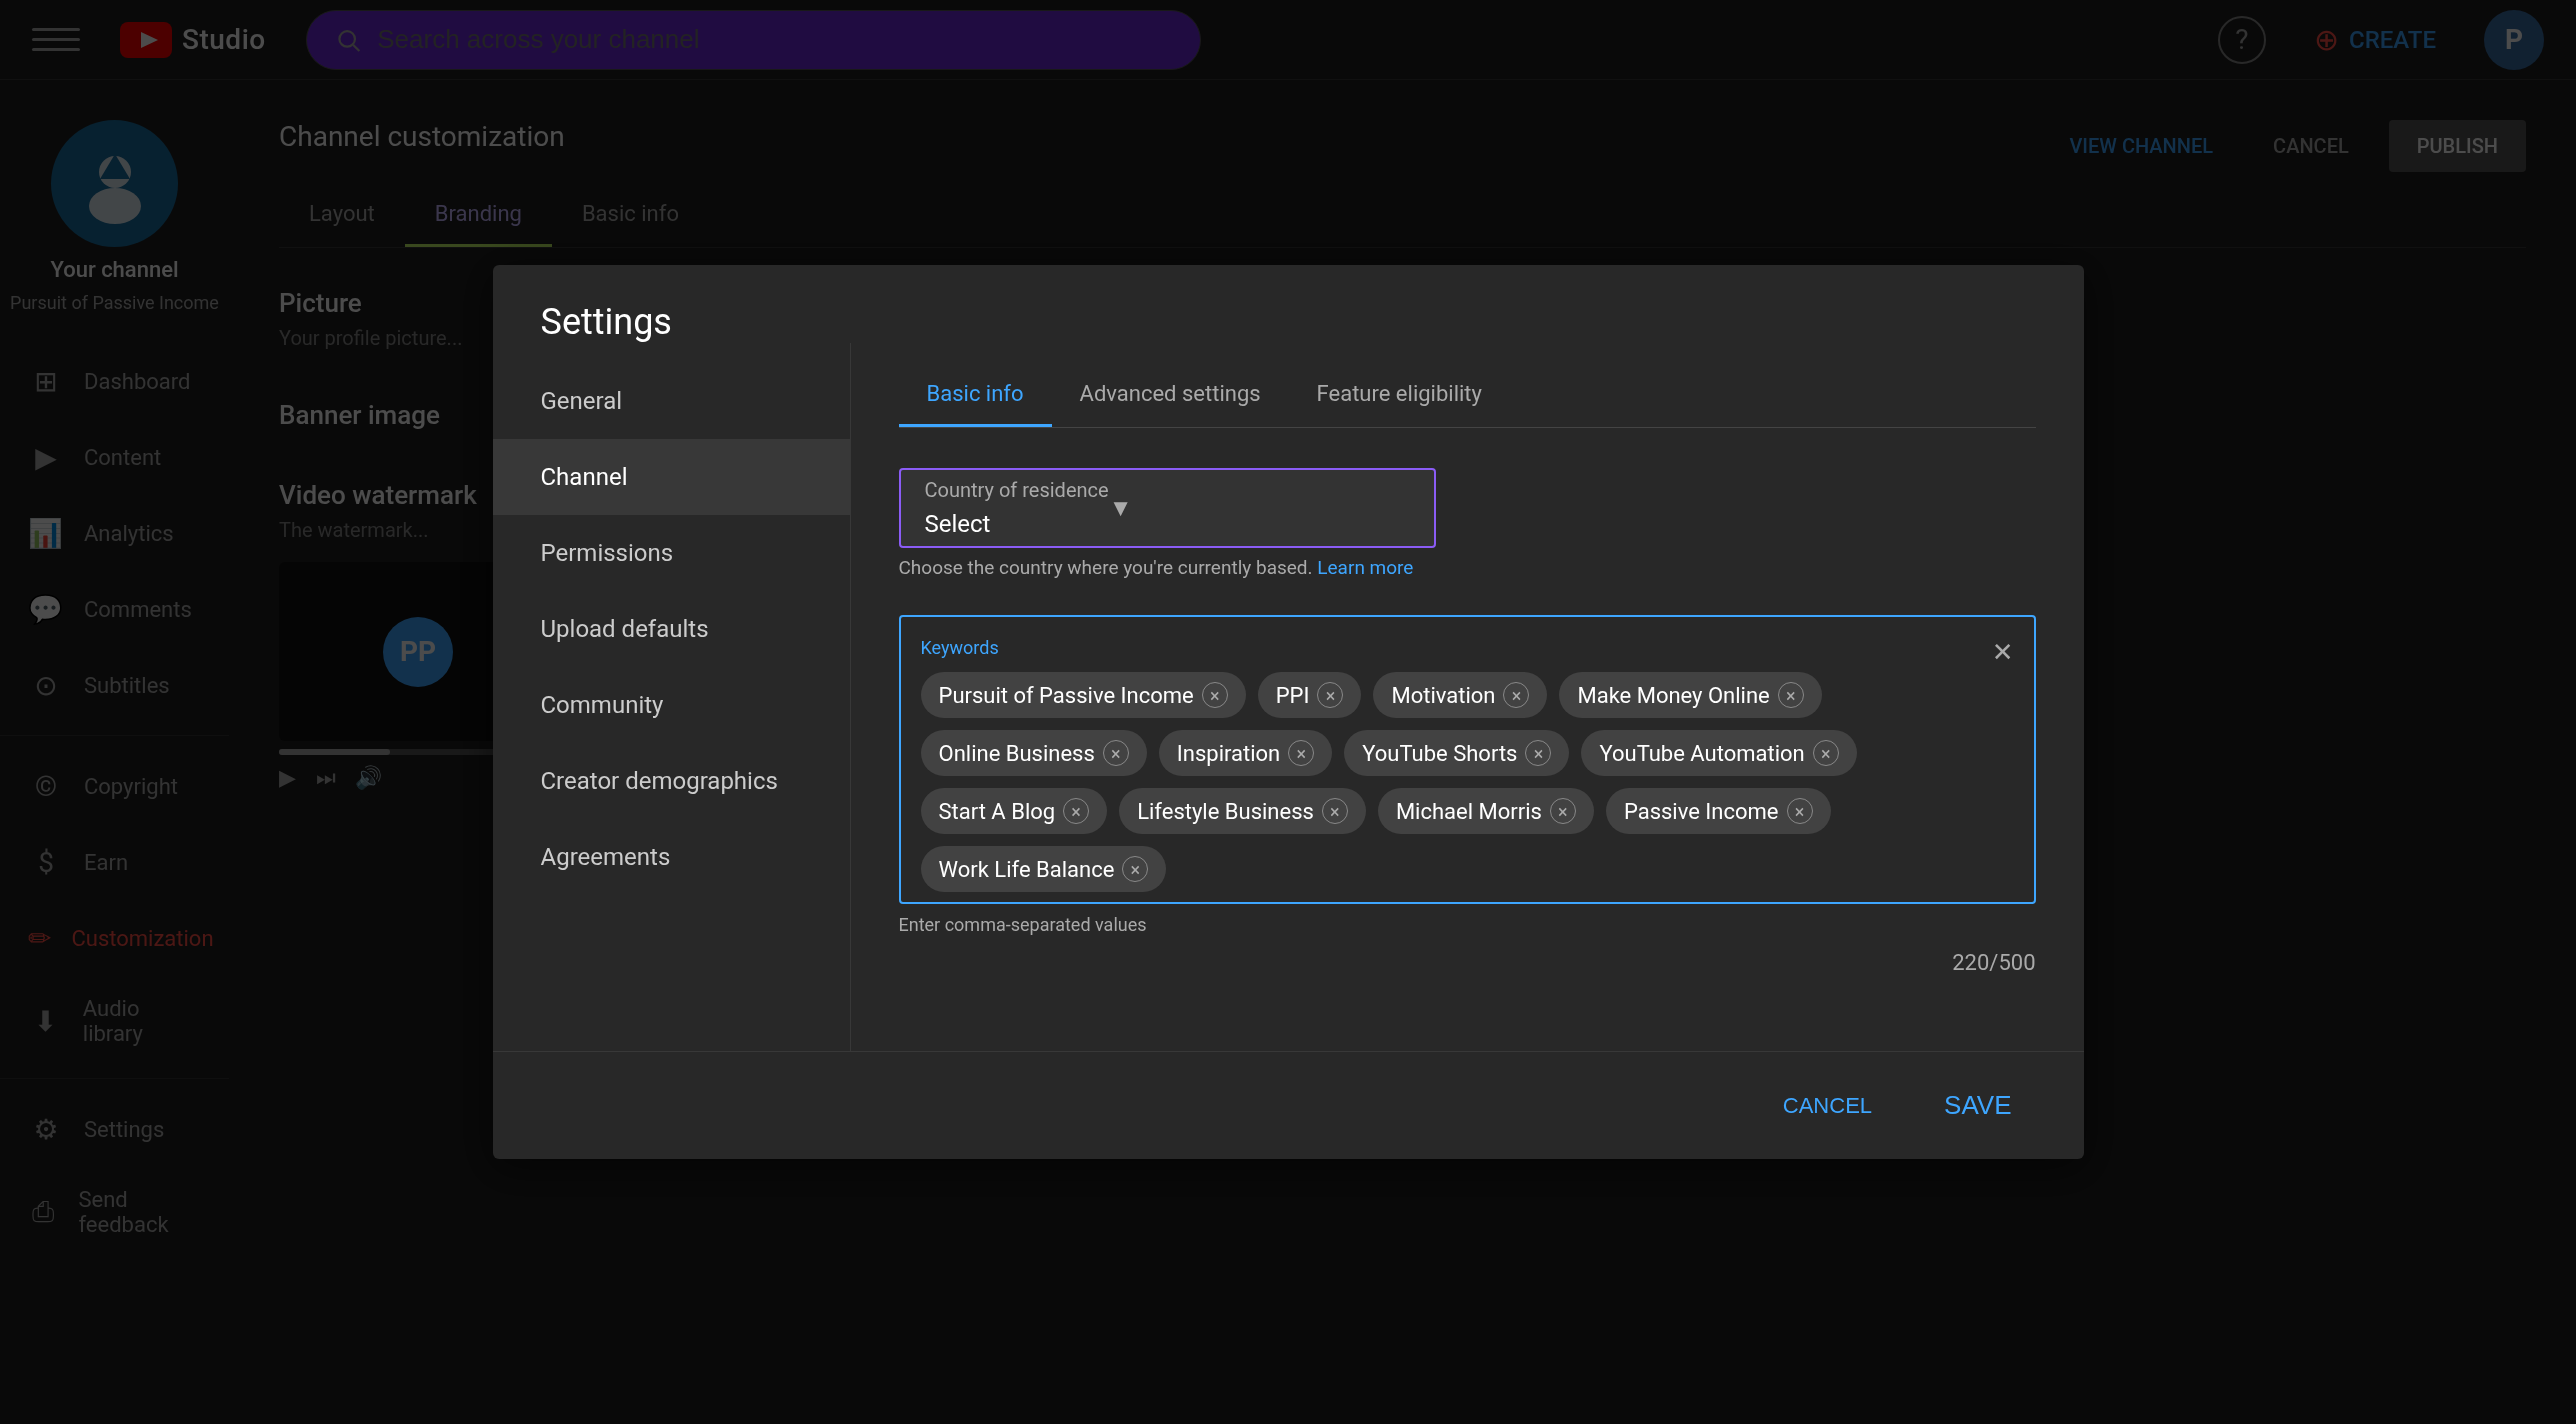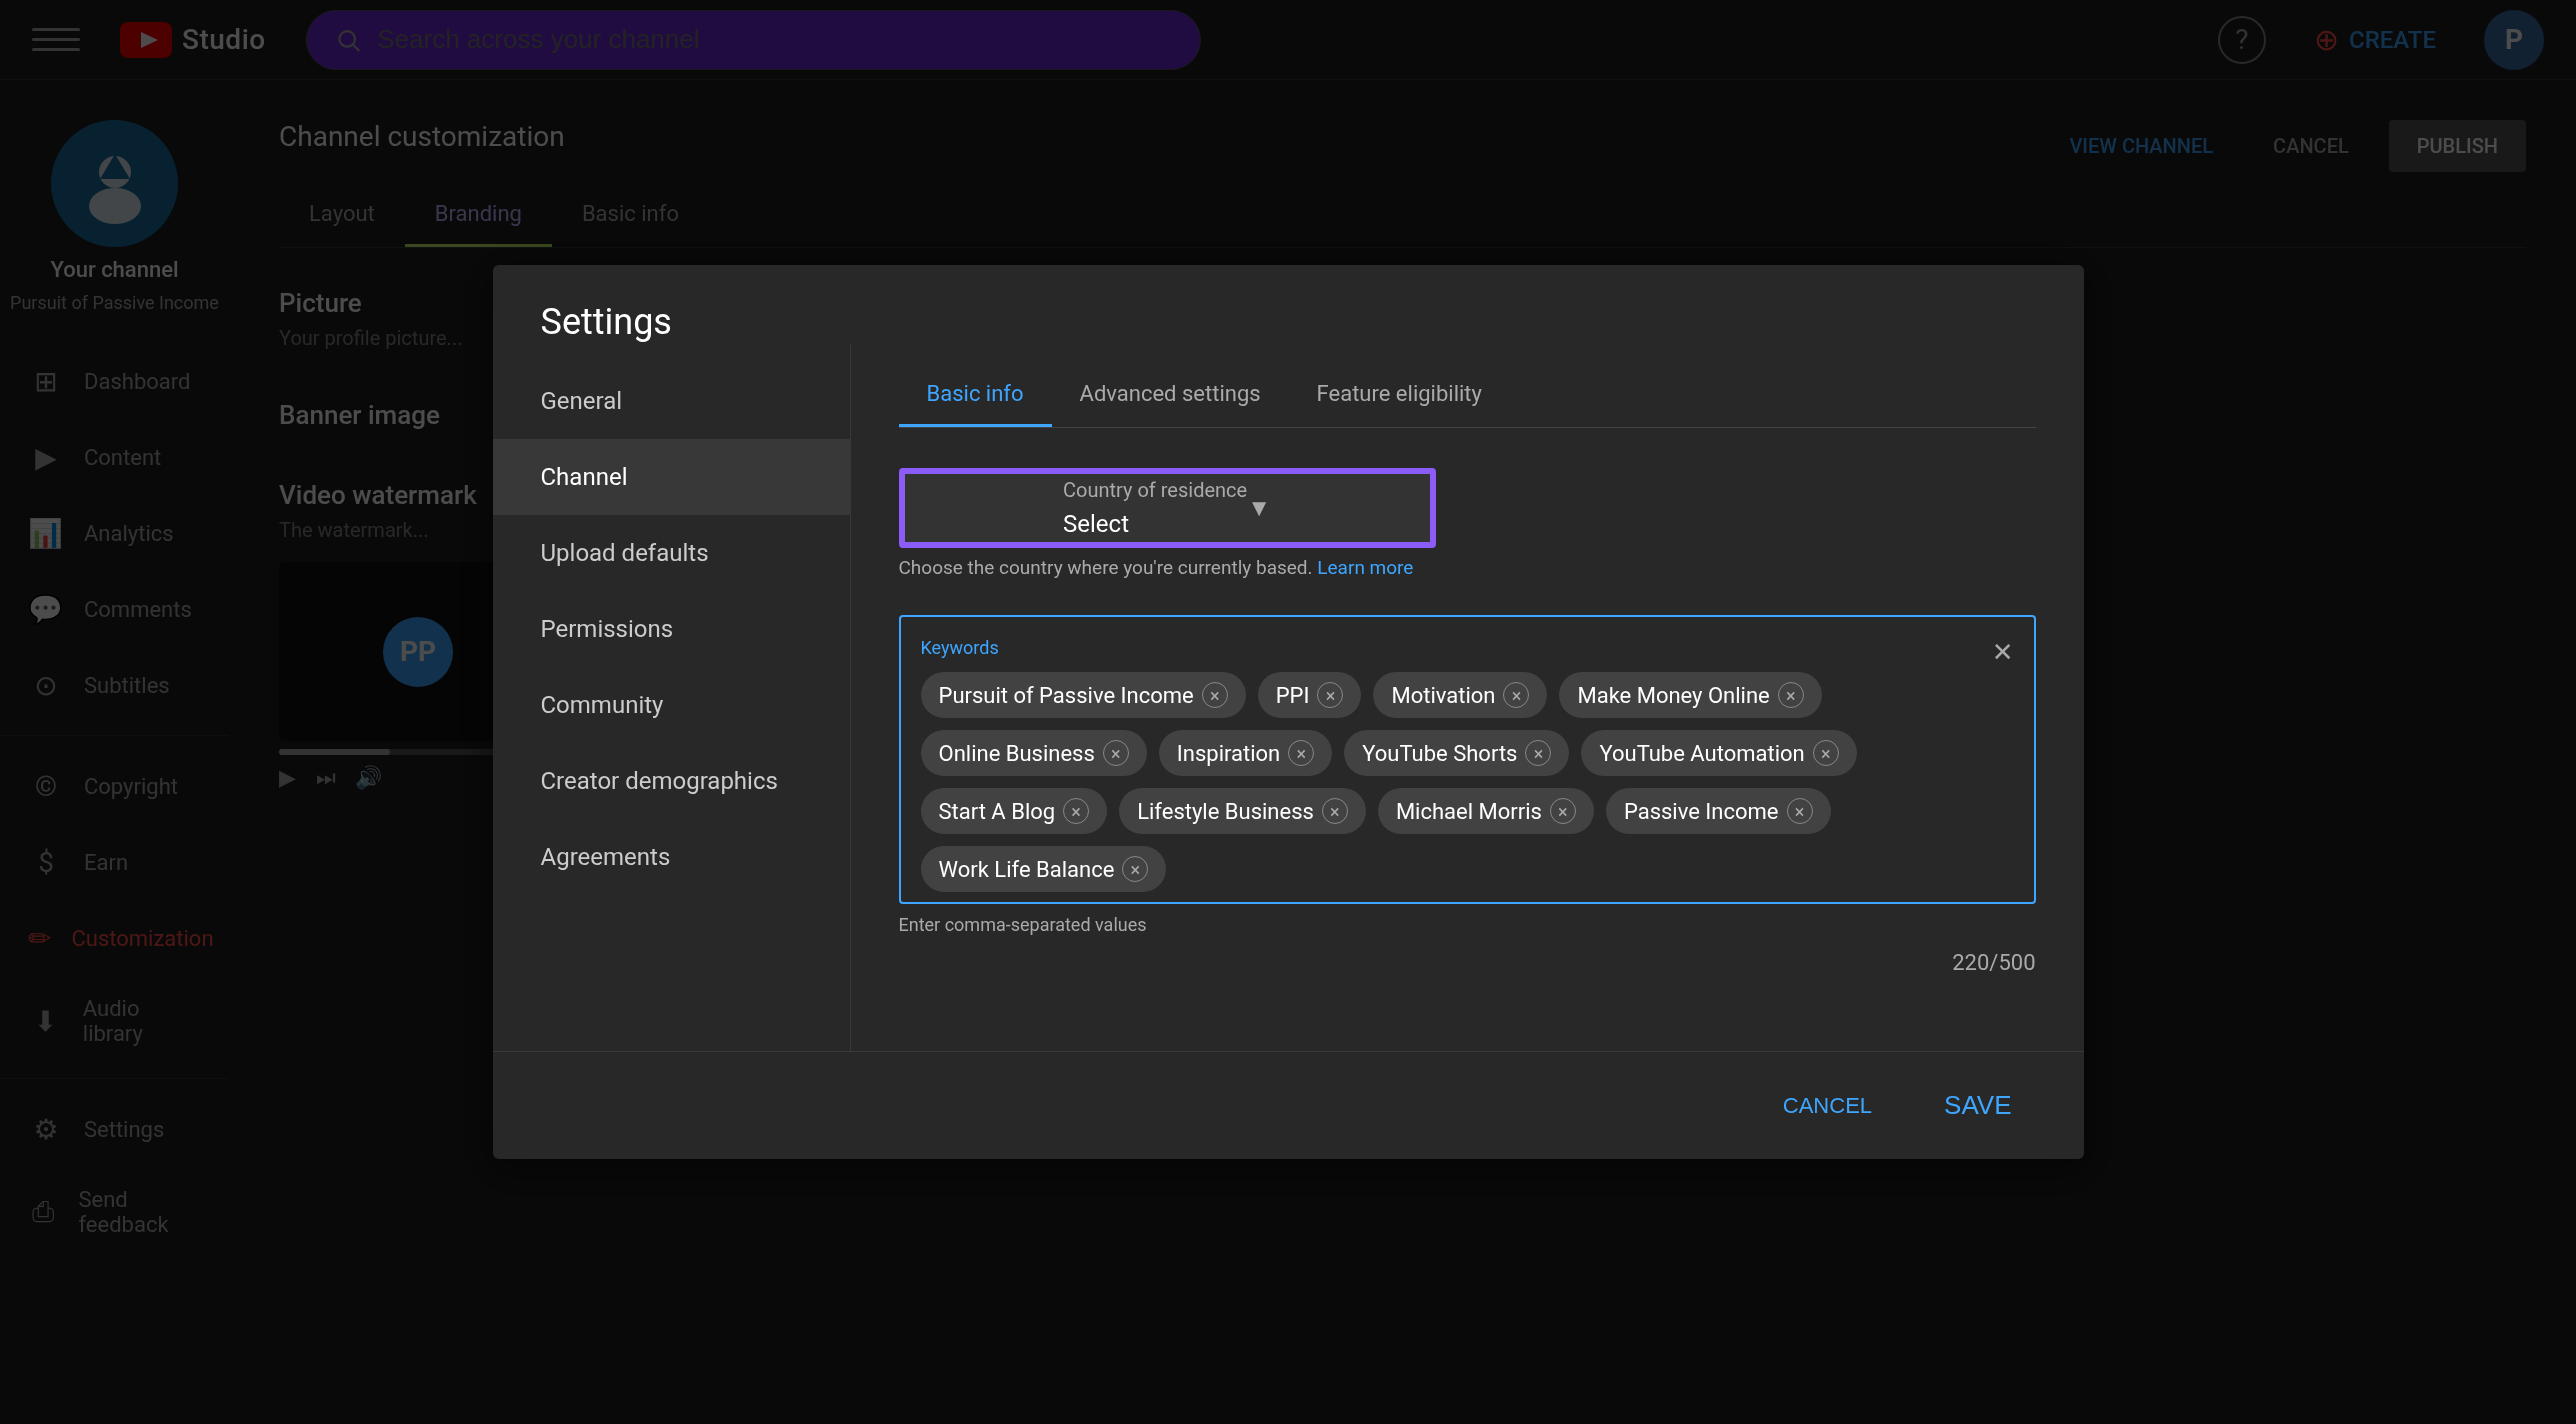--- a/index.html
+++ b/index.html
@@ -331,25 +331,25 @@
     }
     .field-label {
       font-size: 20px;
       color: #aaa;
       margin-bottom: 8px;
     }
     .select-box {
       width: 537px;
       height: 80px;
       background: #333;
-      border: 6px solid #8b5cf6;
+      border: 2px solid #8b5cf6;
       border-radius: 4px;
       display: flex;
       align-items: center;
-      justify-content: center;
+      justify-content: flex-start;
       padding: 0 24px;
       cursor: pointer;
     }
     .select-box-text {
       font-size: 24px;
       color: #fff;
     }
     .select-arrow {
       font-size: 24px;
       color: #aaa;
@@ -700,22 +700,22 @@
 </div>
 
 <div class="modal-overlay">
   <div class="modal">
     <div class="modal-header">Settings</div>
     <div class="modal-body">
 
       <div class="modal-sidebar">
         <div class="modal-nav-item">General</div>
         <div class="modal-nav-item active">Channel</div>
+        <div class="modal-nav-item">Permissions</div>
         <div class="modal-nav-item">Upload defaults</div>
-        <div class="modal-nav-item">Permissions</div>
         <div class="modal-nav-item">Community</div>
         <div class="modal-nav-item">Creator demographics</div>
         <div class="modal-nav-item">Agreements</div>
       </div>
 
       <div class="modal-content">
 
         <div class="modal-tabs">
           <div class="modal-tab active">Basic info</div>
           <div class="modal-tab">Advanced settings</div>

